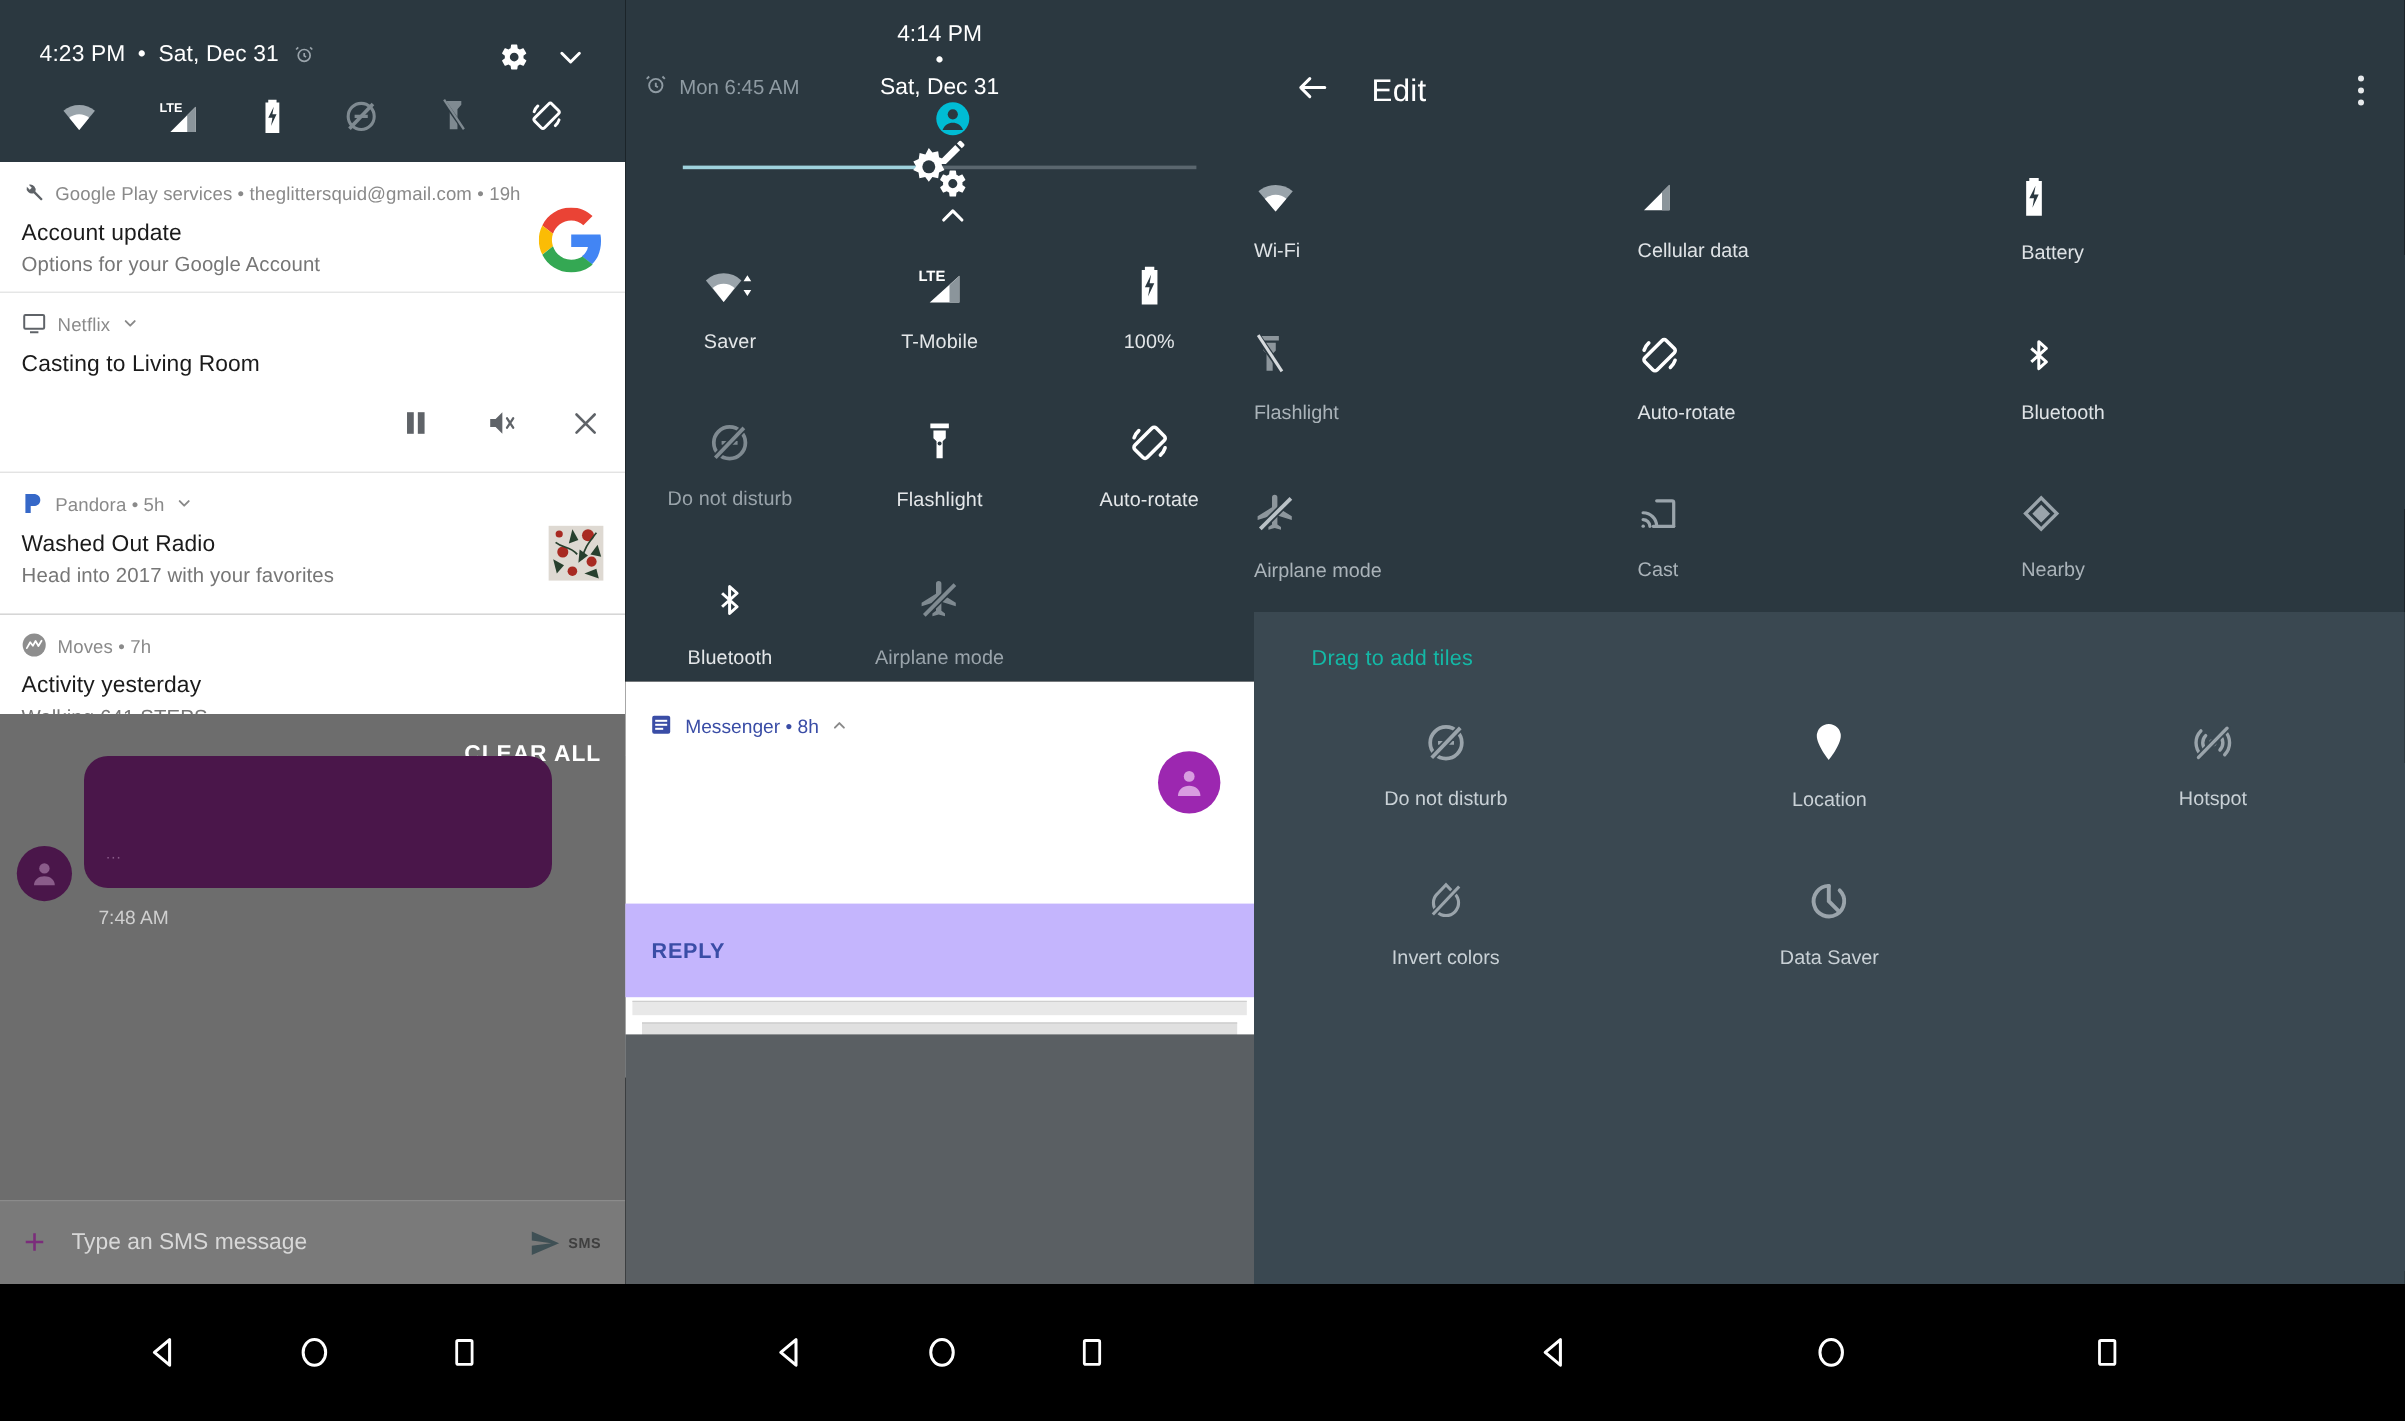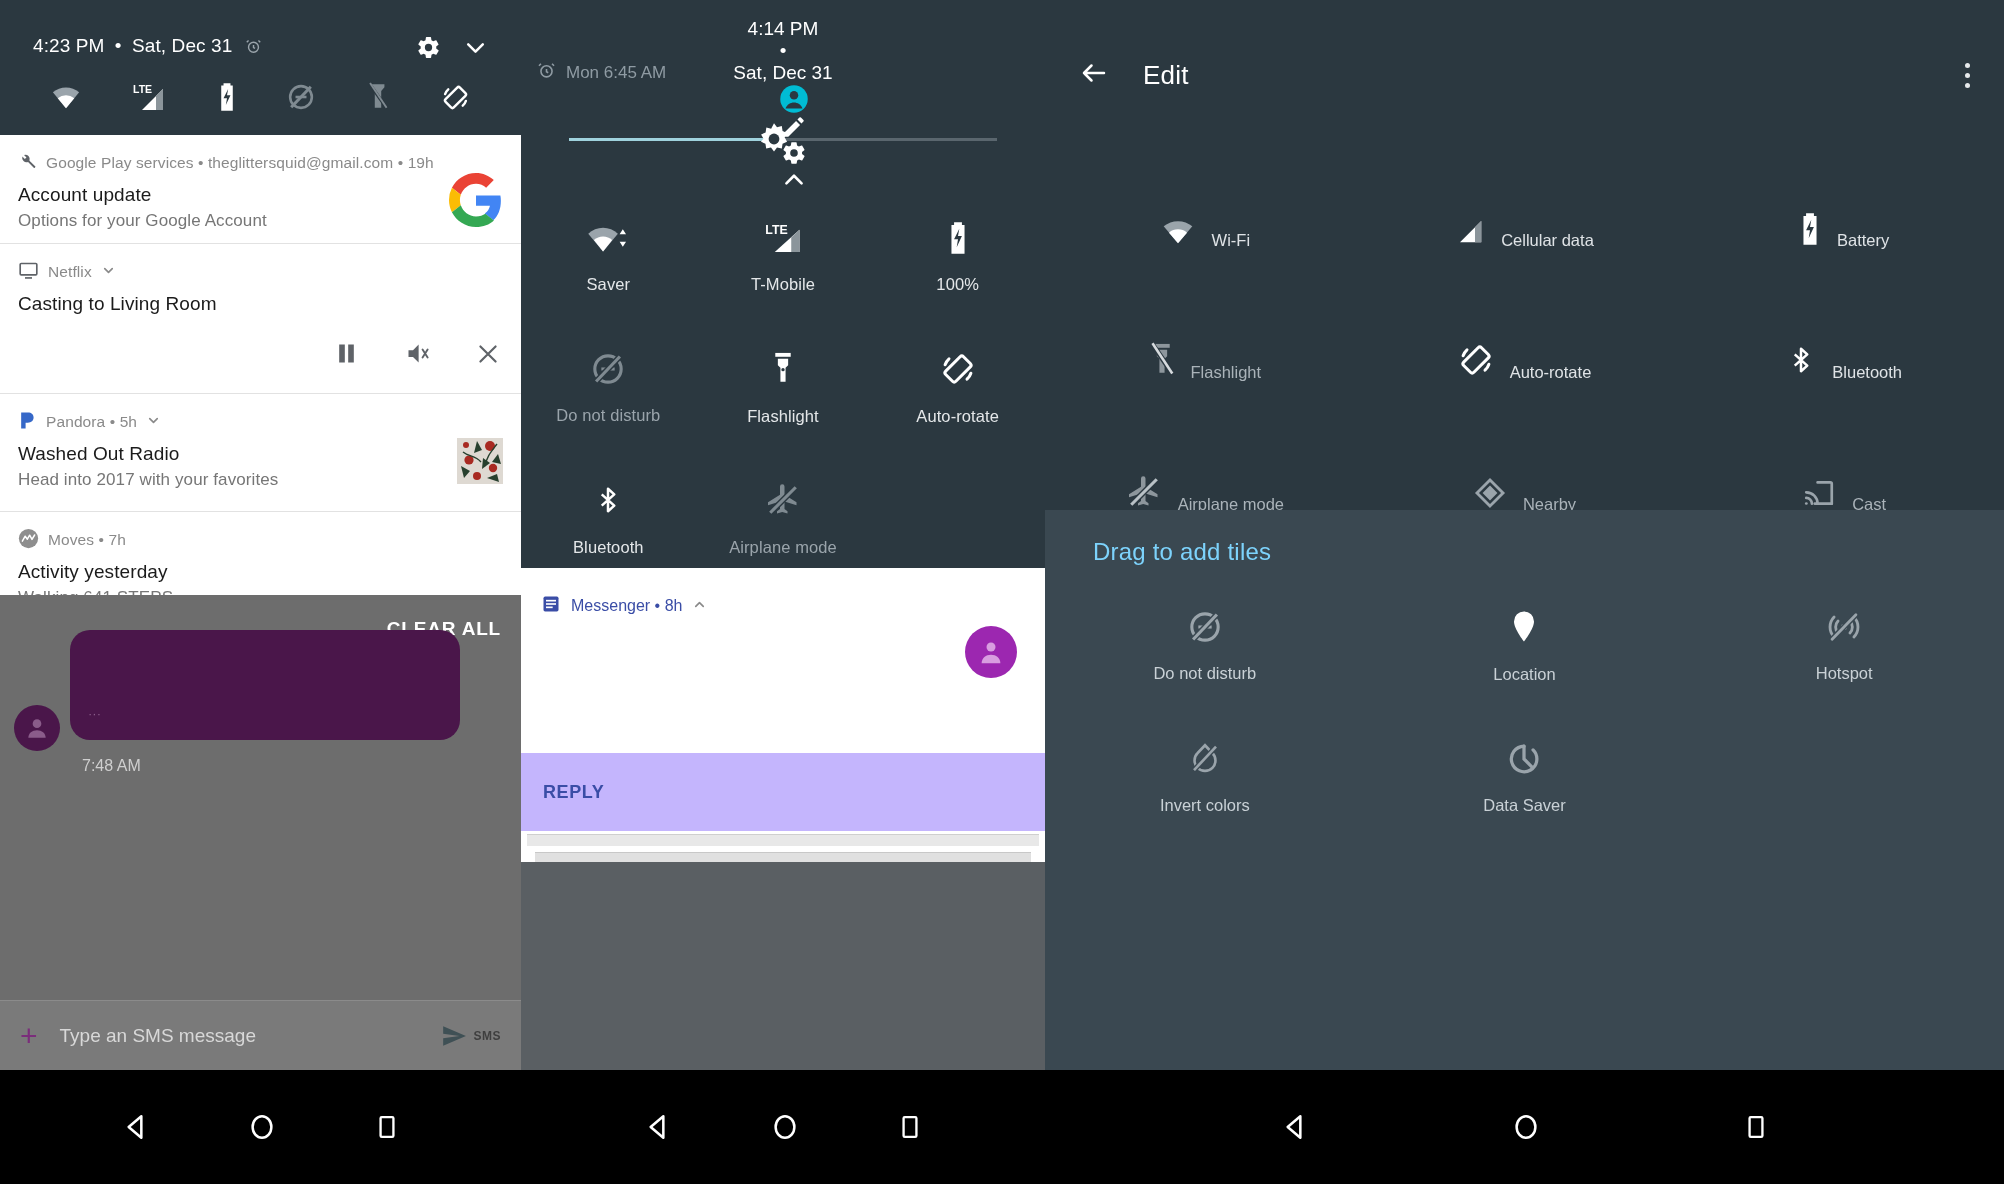--- a/index.html
+++ b/index.html
@@ -131,31 +131,31 @@
   .p3-title { color: #fff; font-size: 26px; margin-left: 34px; letter-spacing: .2px; }
   .p3-top .spacer { flex: 1; }
   .dots-v { display: flex; flex-direction: column; gap: 5px; }
   .dots-v i { width: 5px; height: 5px; border-radius: 50%; background: #e6e9eb; display: block; }
 
   .edit-grid {
     position: absolute; top: 118px; left: 0; right: 0;
     display: grid; grid-template-columns: repeat(3, 1fr);
   }
   .edit-tile {
-    height: 132px; display: flex; 
-    align-items: flex-end; justify-content: center; gap: 16px;
+    height: 132px; display: flex; flex-direction: column;
+    align-items: flex-start; justify-content: center; gap: 16px;
   }
   .edit-lbl { color: #dfe3e6; font-size: 16.5px; }
   .edit-tile.off .edit-lbl { color: #aab3b9; }
 
   .add-section {
     position: absolute; left: 0; right: 0; top: 510px; bottom: 114px;
     background: #3a4851;
   }
-  .add-title { color: #7dd3fc; font-size: 24px; padding: 28px 0 0 48px; letter-spacing: .2px; }
+  .add-title { color: #14b8a6; font-size: 18px; padding: 28px 0 0 48px; letter-spacing: .2px; }
   .add-grid { display: grid; grid-template-columns: repeat(3, 1fr); margin-top: 14px; }
   .add-tile {
     height: 132px; display: flex; flex-direction: column;
     align-items: center; justify-content: center; gap: 16px;
   }
   .add-lbl { color: #c9d1d6; font-size: 16.5px; }
 
   
   .navbar {
     position: absolute; left: 0; right: 0; bottom: 0; height: 114px;
@@ -676,38 +676,38 @@
           <svg width="36" height="36" viewBox="0 0 24 24">
               <path d="M21 15.5v-2l-8-5V3a1.5 1.5 0 00-3 0v5.5l-8 5v2l8-2.5V18l-2 1.5V21l3.5-1 3.5 1v-1.5L13 18v-5z" fill="#8d969c"></path>
               <path d="M3.5 20.5L20.5 3.5" stroke="#2b3840" stroke-width="4"></path>
               <path d="M3.5 20.5L20.5 3.5" stroke="#b9c1c6" stroke-width="2.1"></path>
             </svg>
         </span>
         <span class="edit-lbl">Airplane mode</span>
       </div>
       <div class="edit-tile off">
         <span>
-          <svg width="34" height="34" viewBox="0 0 24 24" fill="none" stroke="#9aa4ab" stroke-width="2">
-              <rect x="12" y="2.8" width="13" height="13" transform="rotate(45 12 2.8)"></rect>
-              <rect x="12" y="8.2" width="5.4" height="5.4" transform="rotate(45 12 8.2)" fill="#9aa4ab"></rect>
-            </svg>
-        </span>
-        <span class="edit-lbl">Nearby</span>
-      </div>
-      <div class="edit-tile off">
-        <span>
           <svg width="34" height="34" viewBox="0 0 24 24" fill="none" stroke="#9aa4ab" stroke-width="1.9" stroke-linecap="round">
               <path d="M21 19.5V5.5a1 1 0 00-1-1h-9"></path>
               <path d="M21 19.5H9"></path>
               <path d="M3 11.5a8 8 0 018 8"></path>
               <path d="M3 15.5a4 4 0 014 4"></path>
               <path d="M3 19.4h.1"></path>
             </svg>
         </span>
         <span class="edit-lbl">Cast</span>
+      </div>
+      <div class="edit-tile off">
+        <span>
+          <svg width="34" height="34" viewBox="0 0 24 24" fill="none" stroke="#9aa4ab" stroke-width="2">
+              <rect x="12" y="2.8" width="13" height="13" transform="rotate(45 12 2.8)"></rect>
+              <rect x="12" y="8.2" width="5.4" height="5.4" transform="rotate(45 12 8.2)" fill="#9aa4ab"></rect>
+            </svg>
+        </span>
+        <span class="edit-lbl">Nearby</span>
       </div>
     </div>
 
     <div class="add-section">
       <div class="add-title">Drag to add tiles</div>
       <div class="add-grid">
         <div class="add-tile">
           <span>
             <svg width="34" height="34" viewBox="0 0 24 24">
                 <circle cx="12" cy="12" r="9.3" fill="none" stroke="#9aa4ab" stroke-width="2.2"></circle>

